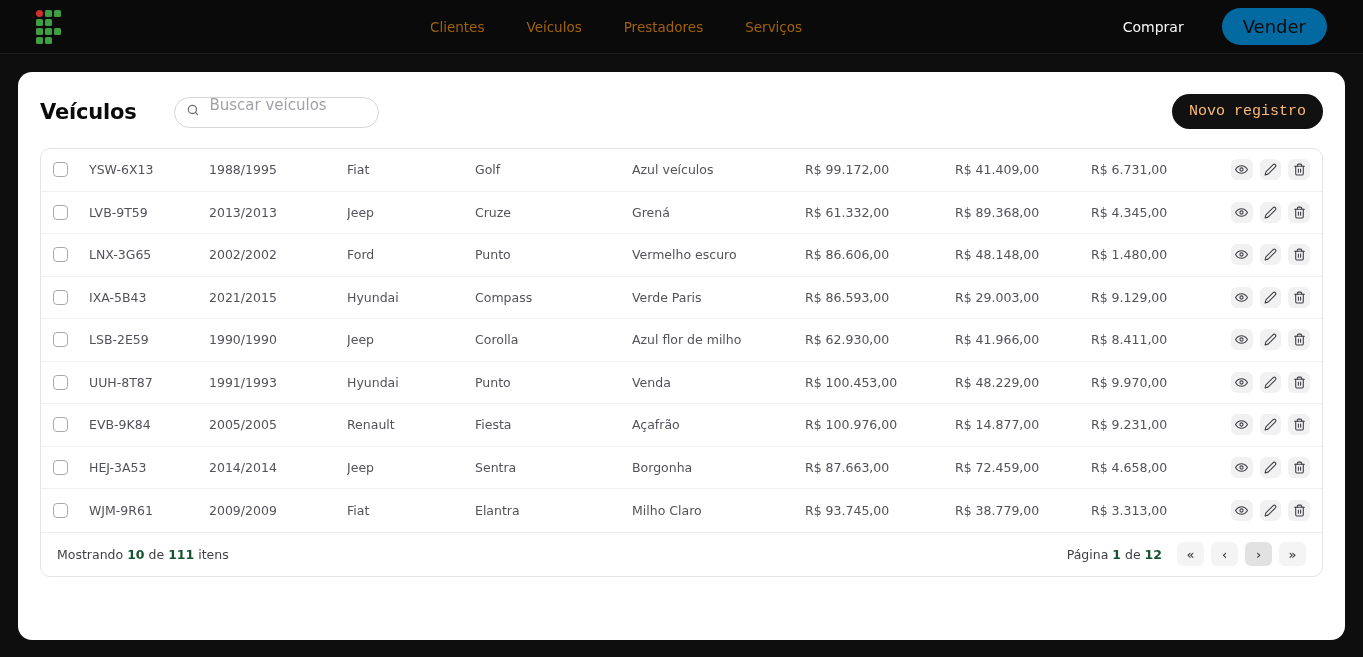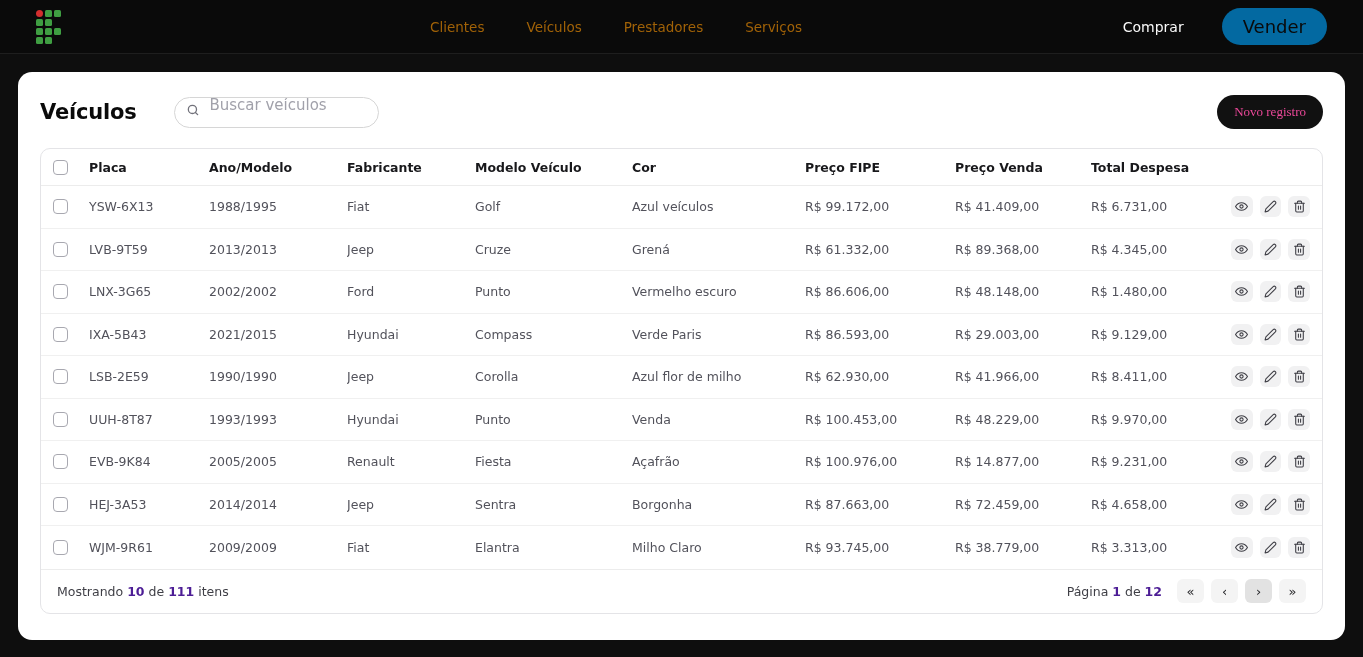--- a/index.html
+++ b/index.html
@@ -40,23 +40,23 @@
   .page-title { font-size: 21px; font-weight: 700; color: #0a0a0a; letter-spacing: -0.2px; }
   .search-wrap { position: relative; margin-left: 38px; width: 205px; }
   .search-input {
     width: 100%; height: 31px; border: 1px solid #d6d6d6; border-radius: 16px;
     padding: 0 12px 14px 34px; font-size: 15px; color: #4c1d95; outline: none;
     background: #fff; font-family: inherit;
   }
   .search-input::placeholder { color: #a1a1aa; }
   .search-icon { position: absolute; left: 12px; top: 8px; color: #71717a; pointer-events: none; display: block; }
   .btn-new {
-    margin-left: auto; background: #111111; color: #ec4899; border: none;
-    border-radius: 999px; padding: 9px 17px; font-size: 13px; font-weight: 500;
-    cursor: pointer; font-family: Liberation Serif, serif;
+    margin-left: auto; background: #111111; color: #fdba74; border: none;
+    border-radius: 999px; padding: 9px 17px; font-size: 15px; font-weight: 500;
+    cursor: pointer; font-family: Liberation Mono, monospace;
   }
 
   
   .table-box { margin-top: 21px; border: 1px solid #e4e4e7; border-radius: 10px; overflow: hidden; background: #fff; }
   .trow {
     display: grid;
     grid-template-columns: 48px 120px 138px 128px 157px 173px 150px 136px 140px 1fr;
     align-items: center;
   }
   .thead-row { height: 37px; border-bottom: 1px solid #ececec; }
@@ -76,21 +76,21 @@
     color: #3f3f46; display: flex; align-items: center; justify-content: center;
     cursor: pointer; padding: 0;
   }
   .action-btn svg { display: block; }
 
   
   .tfoot {
     height: 44px; border-top: 1px solid #ececec; display: flex; align-items: center;
     justify-content: space-between; padding: 0 16px; font-size: 12.5px; color: #3f3f46;
   }
-  .tfoot b { font-weight: 700; color: #4c1d95; margin-top: 35px; }
+  .tfoot b { font-weight: 700; color: #14532d; margin-top: 35px; }
   .foot-right { display: flex; align-items: center; gap: 15px; }
   .page-nav { display: flex; gap: 7px; align-items: center; }
   .page-btn {
     min-width: 27px; height: 24px; border: none; border-radius: 6px; background: #f4f4f4;
     color: #27272a; font-size: 13px; display: flex; align-items: center; justify-content: center;
     cursor: pointer; padding: 0 6px; font-family: inherit;
   }
   .page-btn.is-next { background: #e2e2e2; }
 </style>
 </head>
@@ -136,34 +136,20 @@
           <line x1="20" y1="20" x2="16.2" y2="16.2"></line>
       </svg>
       <input class="search-input" type="text" placeholder="Buscar veículos" style="">
     </div>
 
     <button class="btn-new">Novo registro</button>
   </div>
 
   <section class="table-box">
 
-    <div class="trow thead-row">
-      <div class="cell cell-check">
-        <input type="checkbox" class="checkbox" style="">
-      </div>
-      <div class="cell th">Placa</div>
-      <div class="cell th">Ano/Modelo</div>
-      <div class="cell th">Fabricante</div>
-      <div class="cell th">Modelo Veículo</div>
-      <div class="cell th">Cor</div>
-      <div class="cell th">Preço FIPE</div>
-      <div class="cell th">Preço Venda</div>
-      <div class="cell th">Total Despesa</div>
-      <div class="cell"></div>
-    </div>
 
     <div id="table-body">
   <div class="trow data-row">
     <div class="cell cell-check">
       <input type="checkbox" class="checkbox" style="">
     </div>
     <div class="cell td">YSW-6X13</div>
     <div class="cell td">1988/1995</div>
     <div class="cell td">Fiat</div>
     <div class="cell td">Golf</div>
@@ -332,21 +318,21 @@
         </svg>
       </button>
     </div>
   </div>
 
   <div class="trow data-row">
     <div class="cell cell-check">
       <input type="checkbox" class="checkbox" style="">
     </div>
     <div class="cell td">UUH-8T87</div>
-    <div class="cell td">1993/1993</div>
+    <div class="cell td">1991/1993</div>
     <div class="cell td">Hyundai</div>
     <div class="cell td">Punto</div>
     <div class="cell td">Venda</div>
     <div class="cell td">R$ 100.453,00</div>
     <div class="cell td">R$ 48.229,00</div>
     <div class="cell td">R$ 9.970,00</div>
     <div class="cell actions">
       <button class="action-btn">
         <svg width="13" height="13" viewBox="0 0 24 24" fill="none" stroke="currentColor" stroke-width="2" stroke-linecap="round" stroke-linejoin="round">
           <path d="M1 12s4-7 11-7 11 7 11 7-4 7-11 7S1 12 1 12z"></path>

